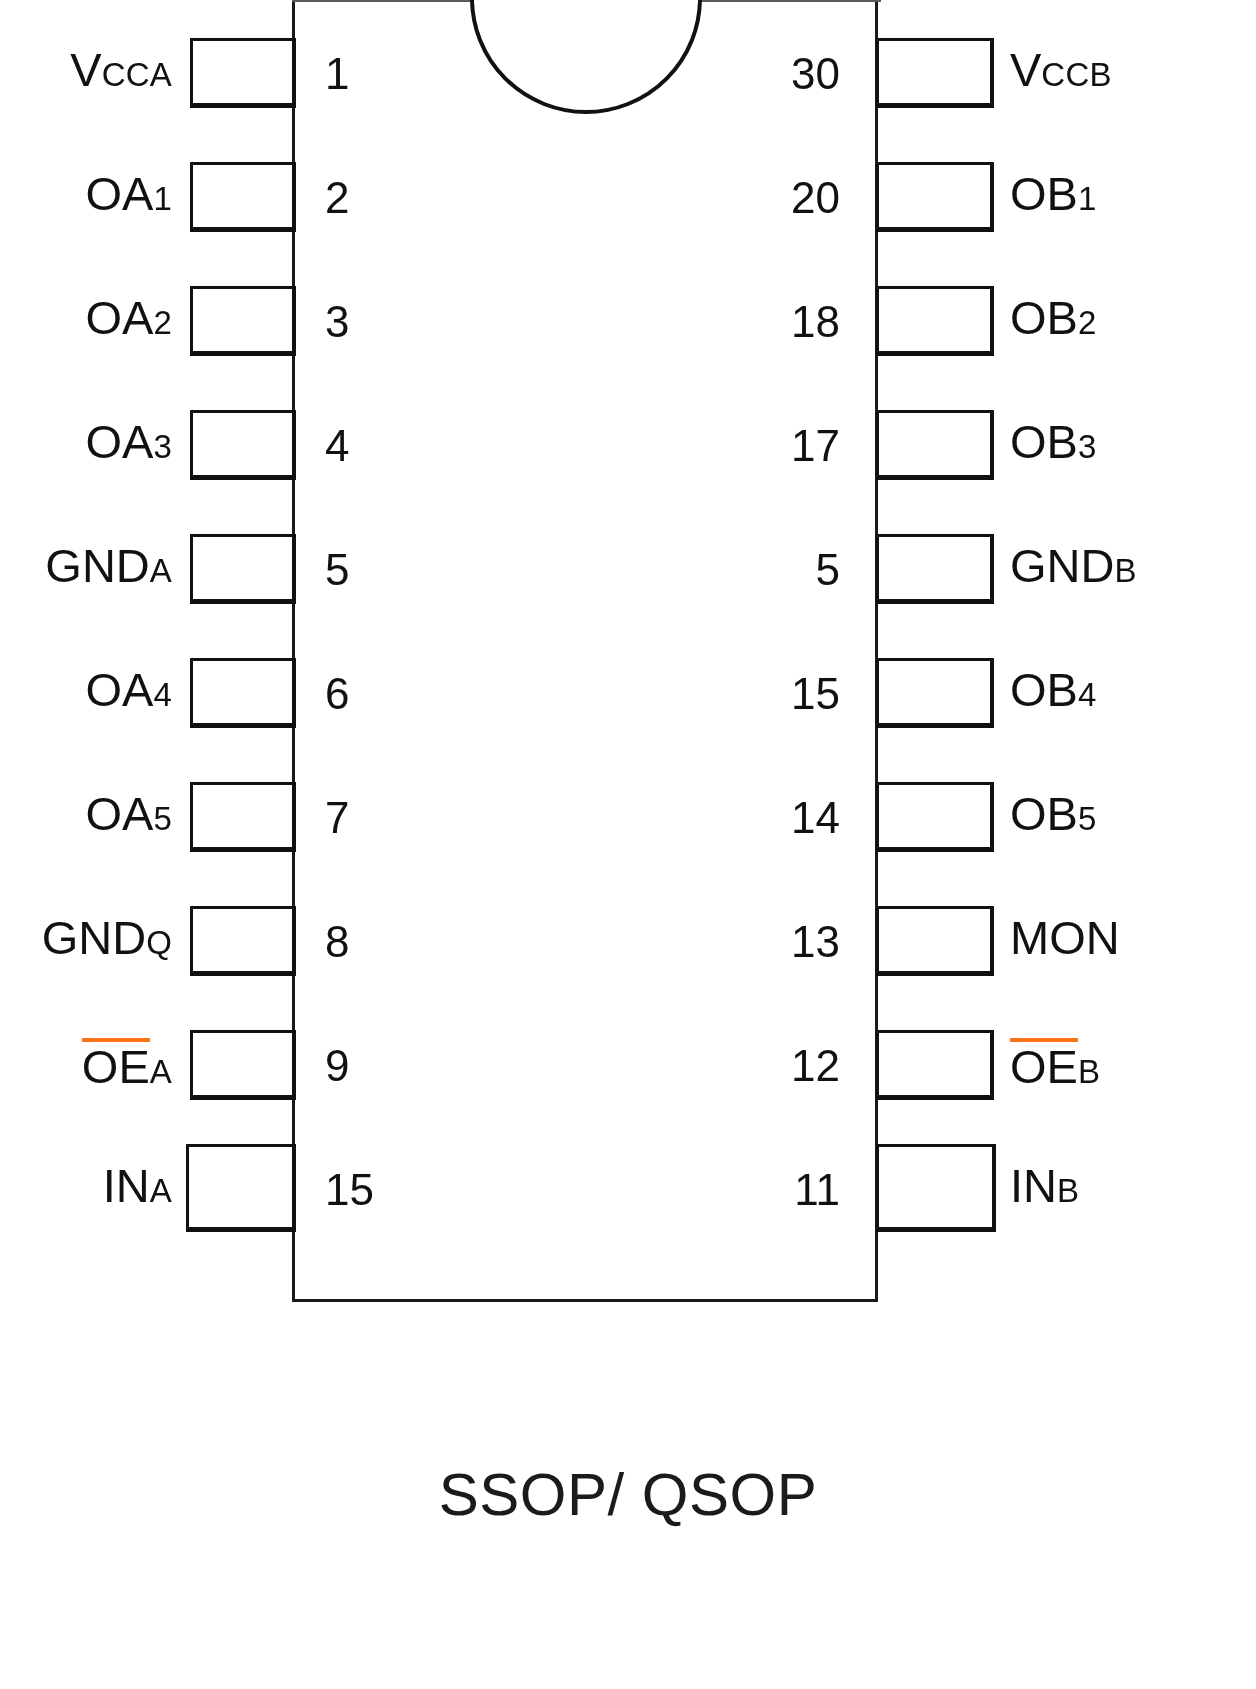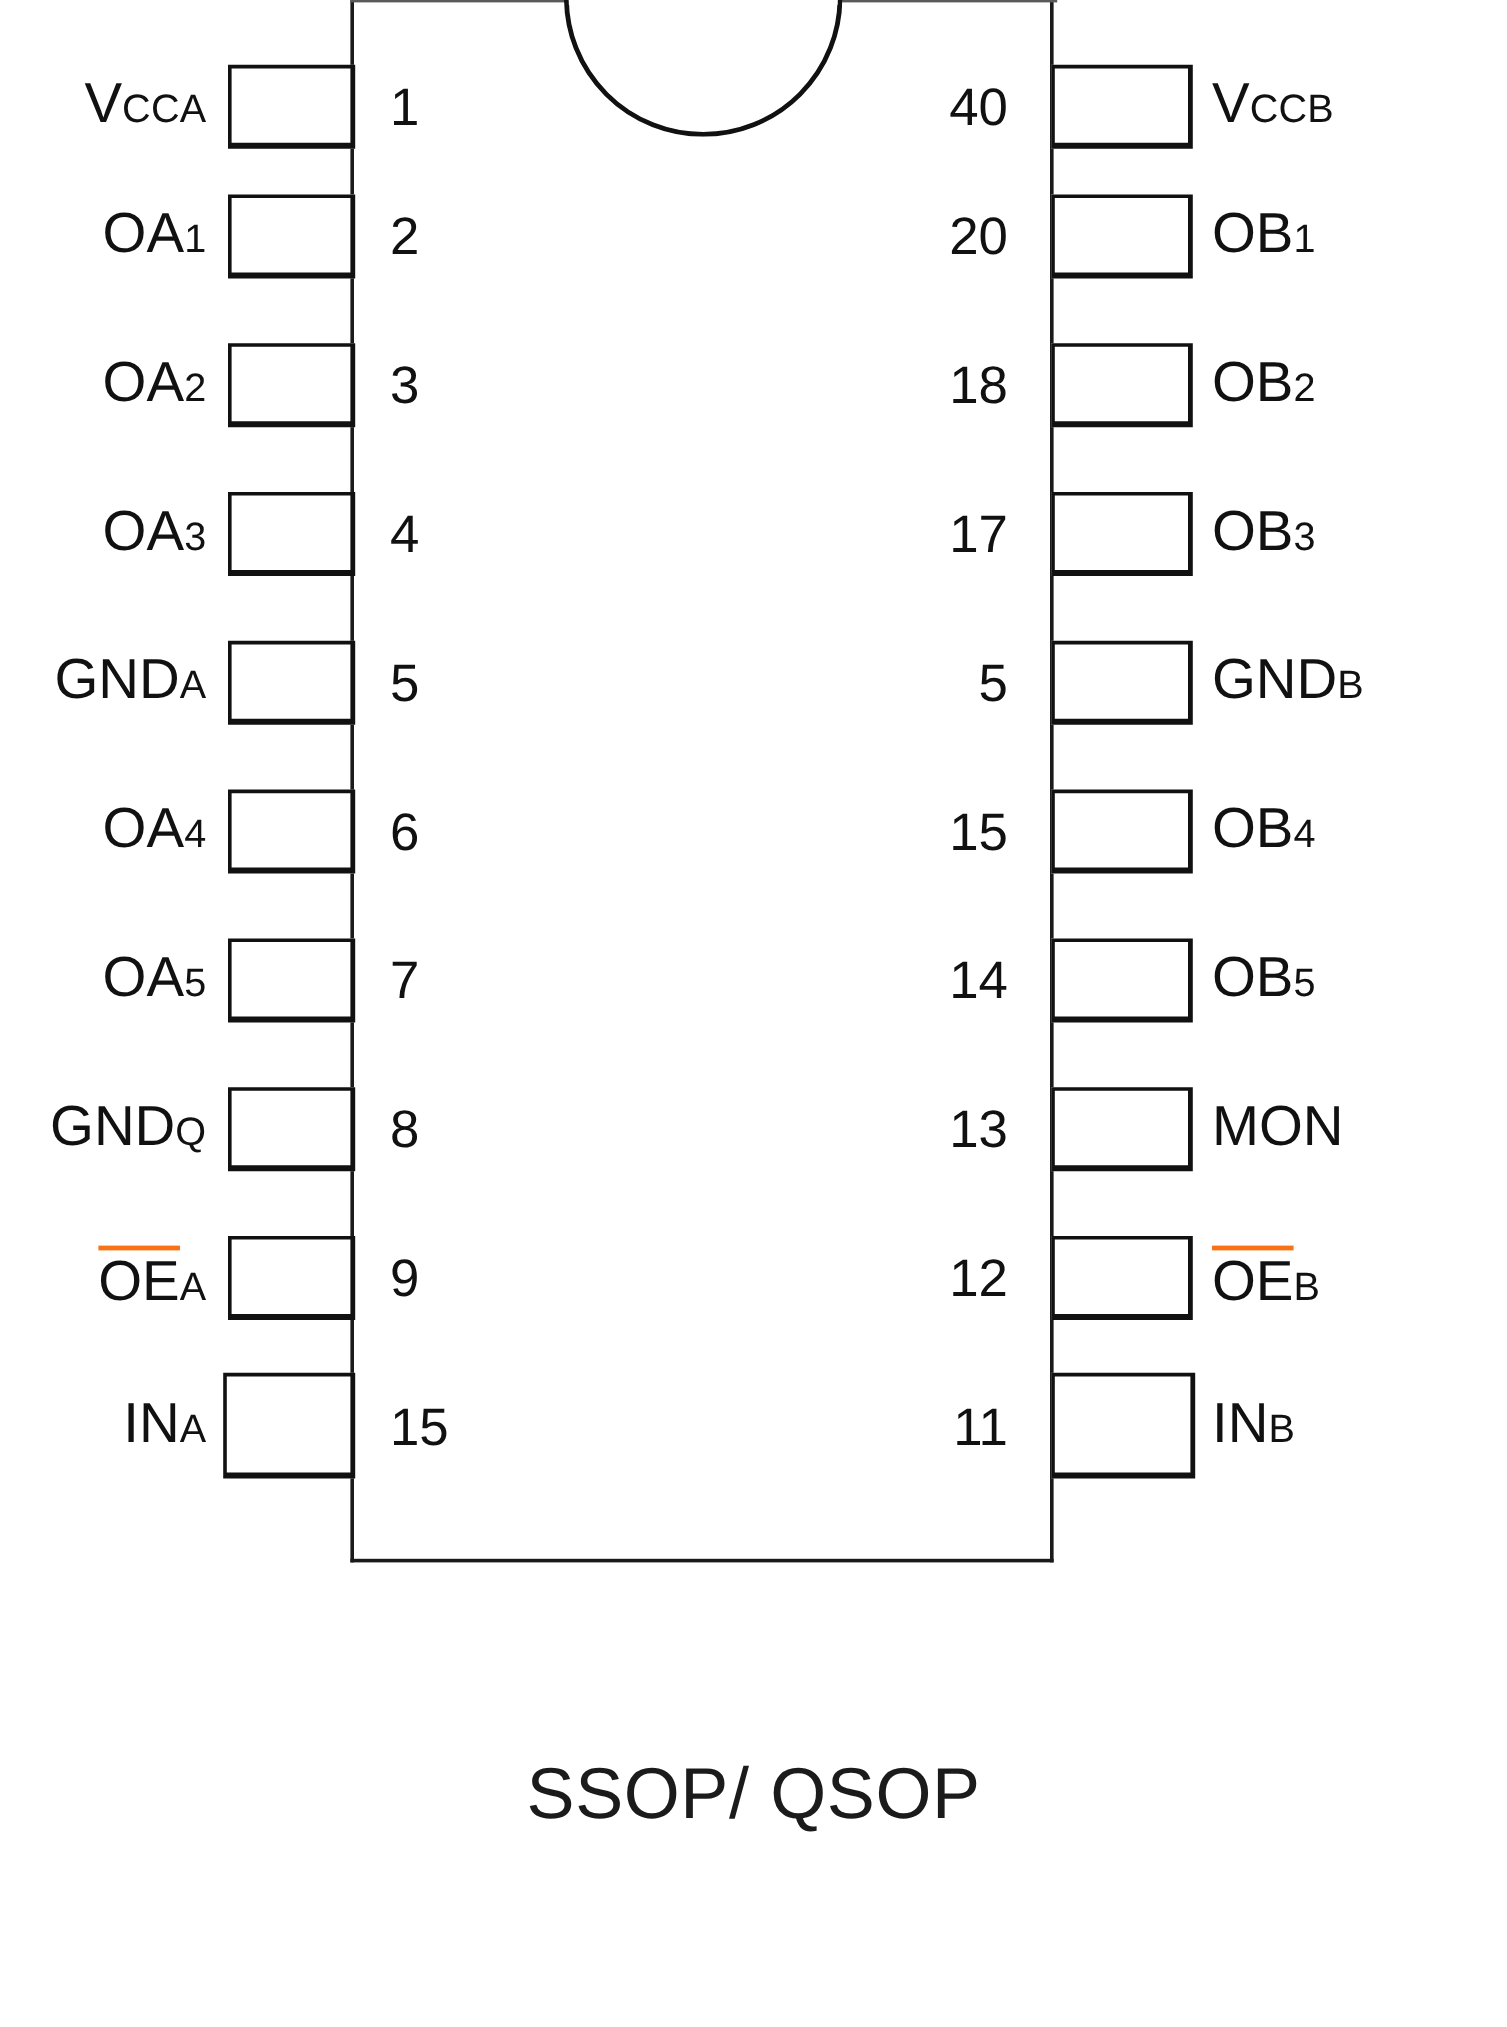--- a/index.html
+++ b/index.html
@@ -161,27 +161,27 @@
 
 <div id="stage">
 
   <div id="chip-body"></div>
   <div id="chip-top-left-edge"></div>
   <div id="chip-top-right-edge"></div>
   <div id="chip-notch"></div>
   <div id="chip-notch-mask"></div>
 
   <div id="pin-rows">
-      <div class="pin-row" style="top: 16px; text-decoration: underline;">
+      <div class="pin-row" style="top: 0px; text-decoration: underline;">
         <div class="pin-label left">V<span class="sub">CCA</span></div>
         <div class="pin-box left"></div>
         <div class="pin-number left">1</div>
         <div class="pin-label right">V<span class="sub">CCB</span></div>
         <div class="pin-box right"></div>
-        <div class="pin-number right">40</div>
+        <div class="pin-number right">30</div>
       </div>
       <div class="pin-row" style="top: 124px;">
         <div class="pin-label left">OA<span class="sub">1</span></div>
         <div class="pin-box left"></div>
         <div class="pin-number left">2</div>
         <div class="pin-label right">OB<span class="sub">1</span></div>
         <div class="pin-box right"></div>
         <div class="pin-number right">20</div>
       </div>
       <div class="pin-row" style="top: 248px;">

